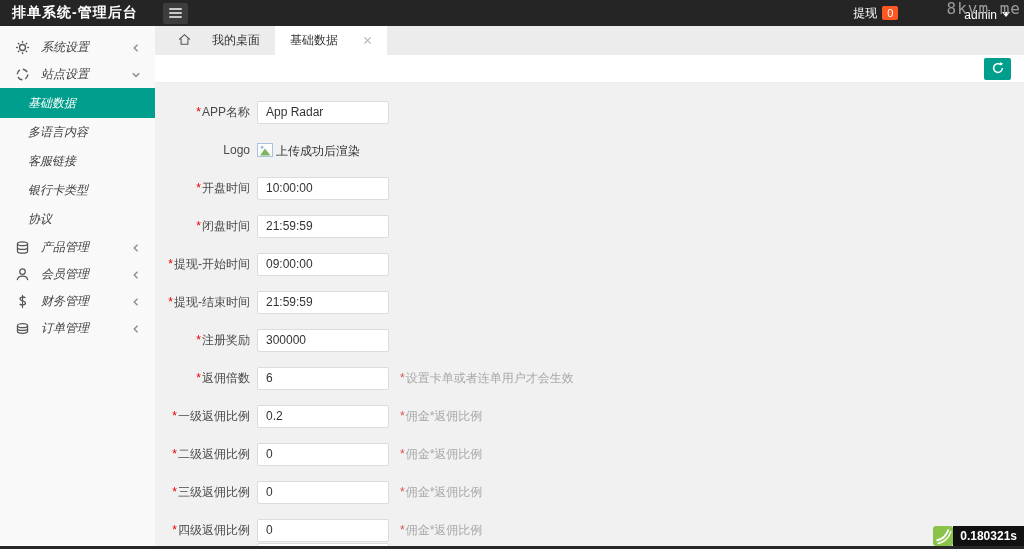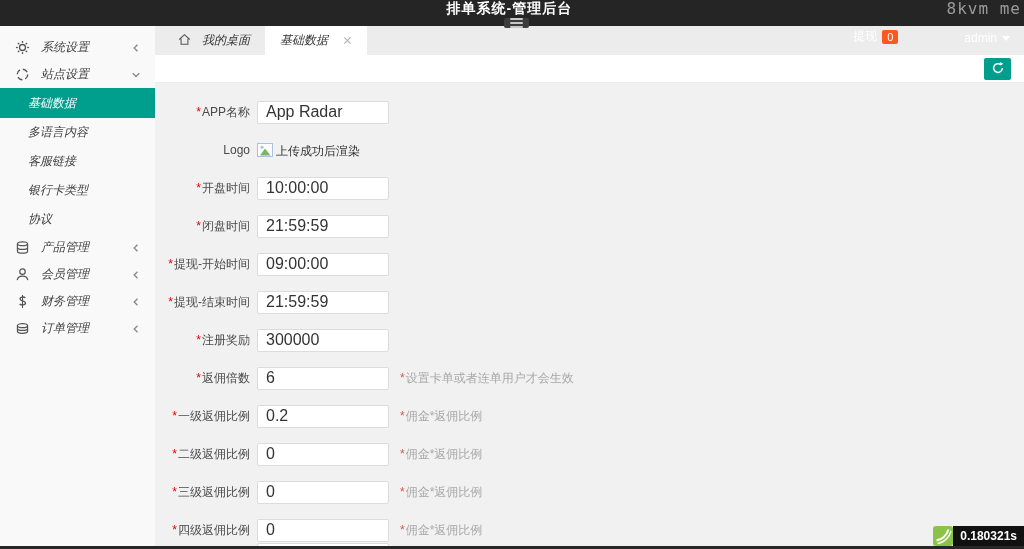--- a/index.html
+++ b/index.html
@@ -1,20 +1,20 @@
 <!DOCTYPE html>
 <html style="--accent: #009e8c;"><head>
 <meta charset="utf-8">
 <style>
   * { margin:0; padding:0; box-sizing:border-box; }
   html,body { width:1024px; height:549px; overflow:hidden; }
   body { font-family:"Liberation Sans","DejaVu Sans",sans-serif; background:#f1f1f1; position:relative; font-size:12px; color:#404040; }
 
   
-  .topbar { position:absolute; top:0; left:0; right:0; height:26px; background:#252525; color:#fff; display:flex; align-items:center; z-index:5;flex-direction:column; }
+  .topbar { position:absolute; top:0; left:0; right:0; height:26px; background:#252525; color:#fff; display:flex; align-items:center; z-index:5; }
   .brand { width:155px; font-size:14px; font-weight:bold; padding-left:12px; letter-spacing:1px; white-space:nowrap; }
   .burger { width:25px; height:21px; background:#3d3d3d; border-radius:2px; margin-left:8px; display:flex; flex-direction:column; justify-content:center; align-items:center; gap:2px; cursor:pointer; }
   .burger i { display:block; width:13px; height:2px; background:#c9c9c9; border-radius:1px; }
   .topbar-right { margin-left:auto; display:flex; align-items:flex-end; padding-right:14px;gap:40px; }
   .withdraw { display:flex; align-items:center; cursor:pointer; }
   .withdraw-label { font-size:12px; }
   .badge { background:#ff5722; color:#fff; font-size:11px; line-height:14px; padding:0 5px; border-radius:2px; margin-left:5px; }
   .admin { display:flex; align-items:center; margin-left:26px; cursor:pointer; font-size:12px; }
   .caret { width:0; height:0; border-left:4px solid transparent; border-right:4px solid transparent; border-top:5px solid #fff; margin-left:5px; }
   .watermark { position:absolute; top:-1px; right:3px; font-family:"DejaVu Sans Mono",monospace; font-size:16px; color:#9a9a9a; letter-spacing:1px; z-index:9; pointer-events:none; }
@@ -23,35 +23,35 @@
   .sidebar { position:absolute; top:26px; left:0; width:155px; bottom:3px; background:#f9f9f9; padding-top:8px; z-index:4;font-style:italic; }
   .nav-item { height:27px; display:flex; align-items:center; padding:0 14px; cursor:pointer; color:#404040; }
   .nav-item .nav-icon { width:16px; display:flex; justify-content:center; margin-right:11px; }
   .nav-item .nav-label { flex:1; }
   .nav-item .chev { display:flex; }
   .sub-item { height:29px; display:flex; align-items:center; padding-left:28px; cursor:pointer; color:#404040; }
   .sub-item.active { height:30px; background:var(--accent); color:#fff; }
 
   
   .tabbar { position:absolute; top:26px; left:155px; right:0; height:29px; background:#ececec; display:flex; align-items:stretch; padding-left:8px; z-index:3; }
-  .tab { display:flex; align-items:center; padding:0 15px; gap:11px; cursor:pointer; color:#333;font-style:italic; }
+  .tab { display:flex; align-items:center; padding:0 15px; gap:21px; cursor:pointer; color:#333; }
   .tab.active { background:#fff; }
   .tab .close { display:flex; margin-left:4px; cursor:pointer; }
 
   
   .toolbar { position:absolute; top:55px; left:155px; right:0; height:28px; background:#fff; border-bottom:1px solid #ececec; z-index:2; }
   .refresh-btn { position:absolute; right:13px; top:3px; width:27px; height:22px; background:var(--accent); border:none; border-radius:2px; cursor:pointer; display:flex; align-items:center; justify-content:center; }
 
   
   .form-area { position:absolute; top:83px; left:155px; right:0; bottom:3px; background:#f1f1f1; overflow:hidden; }
   .form-wrap { padding-top:10px; }
   .row { height:38px; display:flex; align-items:center; }
   .lbl { width:95px; text-align:right; line-height:23px; color:#4a4a4a; white-space:nowrap; }
   .req { color:#e60000; margin-right:1px; }
-  .ipt { margin-left:7px; width:132px; height:23px; border:1px solid #dcdcdc; border-radius:2px; background:#fff; padding:0 8px; font-size:16px; color:#333; font-family:inherit; outline:none; }
+  .ipt { margin-left:7px; width:132px; height:23px; border:1px solid #dcdcdc; border-radius:2px; background:#fff; padding:0 8px; font-size:12px; color:#333; font-family:inherit; outline:none; }
   .hint { margin-left:11px; line-height:23px; color:#a8a8a8; white-space:nowrap; }
   .hint .hmark { color:#d9534f; font-style:normal; margin-right:1px; }
   .logo-box { margin-left:7px; display:flex; align-items:center; gap:3px; padding-top:3px; }
   .logo-alt { color:#333; }
   .partial-input { position:absolute; top:460px; left:102px; width:132px; height:23px; border:1px solid #dcdcdc; border-radius:2px; background:#fff; }
 
   
   .bottombar { position:absolute; bottom:0; left:0; right:0; height:3px; background:#272727; z-index:6; }
   .trace { position:absolute; right:0; bottom:3px; display:flex; align-items:center; z-index:7; }
   .trace-icon { width:20px; height:20px; cursor:pointer; display:flex; }

